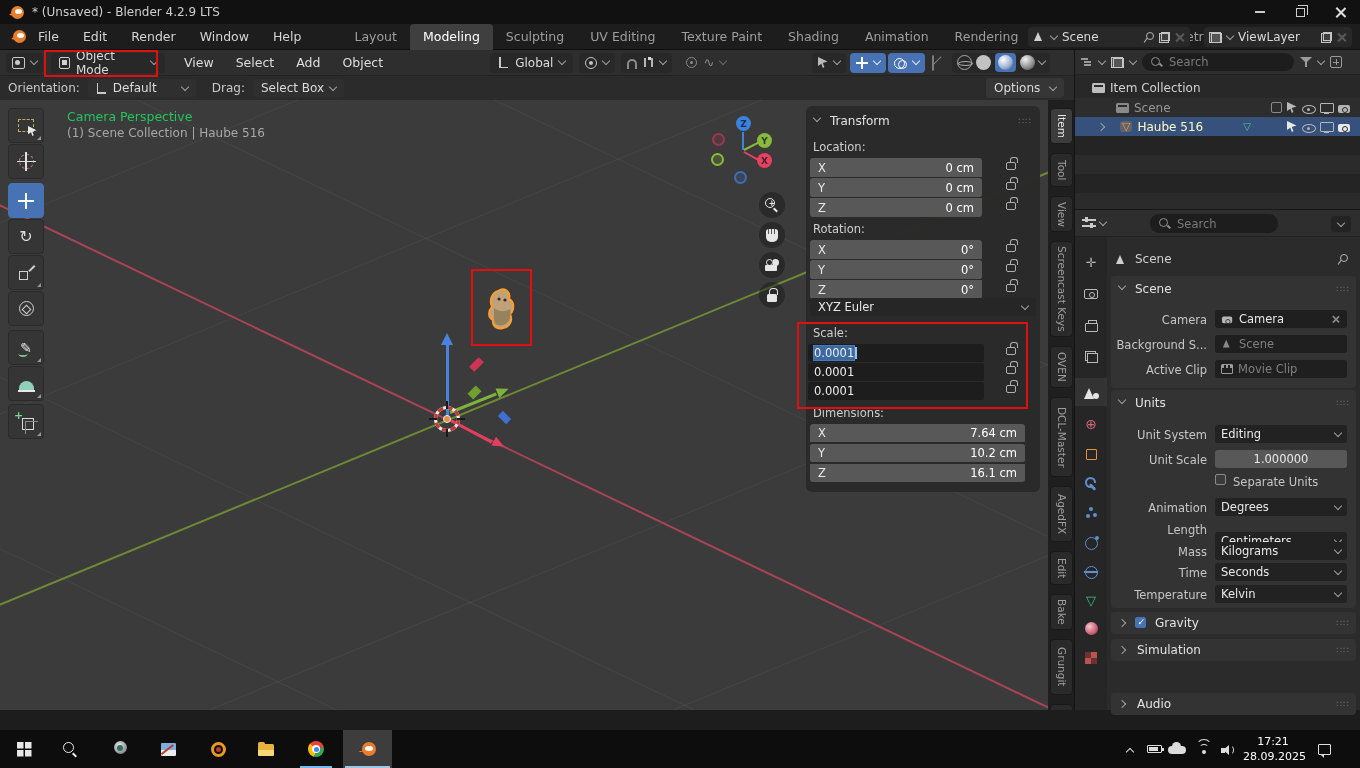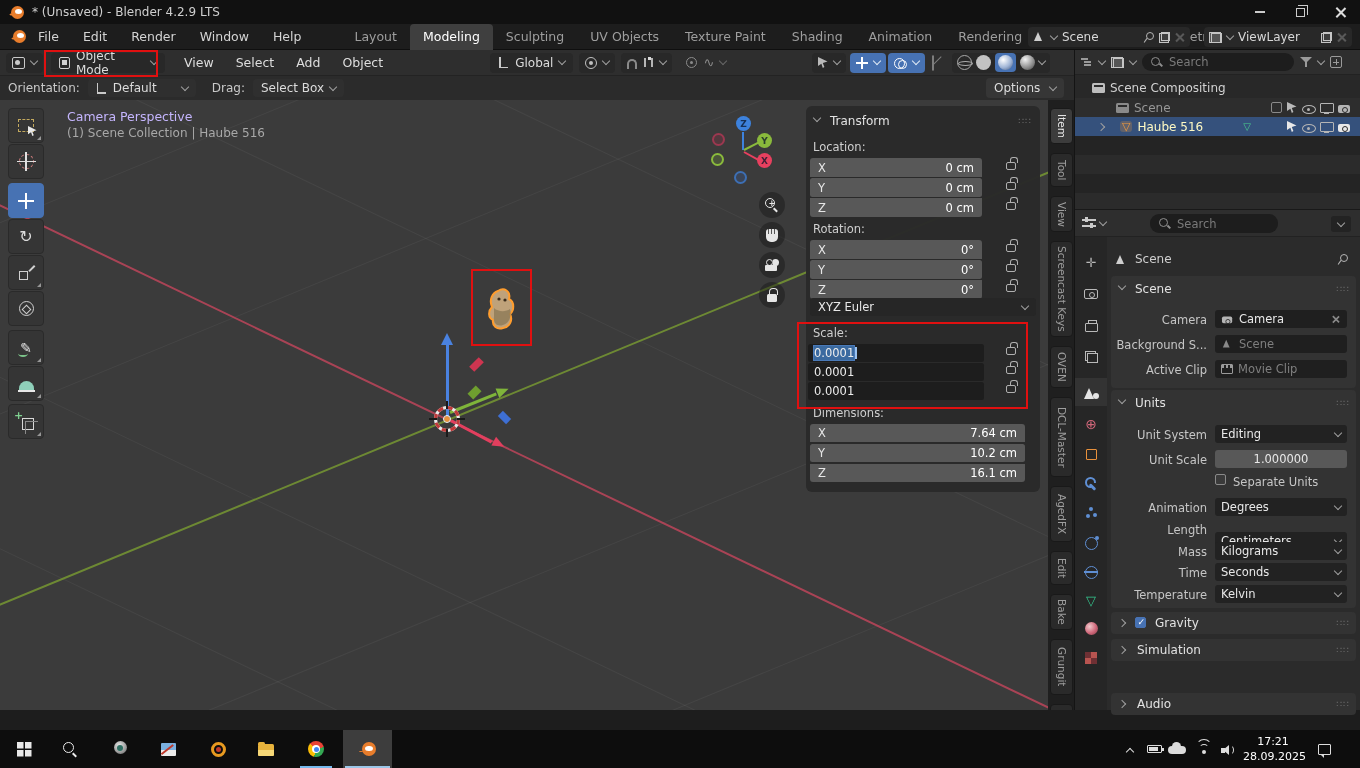--- a/index.html
+++ b/index.html
@@ -292,21 +292,21 @@
     <span class="blogo" style="margin-left:10px"></span>
     <span class="menu">File</span>
     <span class="menu">Edit</span>
     <span class="menu">Render</span>
     <span class="menu">Window</span>
     <span class="menu">Help</span>
     <span style="width:28px"></span>
     <span class="ws">Layout</span>
     <span class="ws active">Modeling</span>
     <span class="ws">Sculpting</span>
-    <span class="ws">UV Objects</span>
+    <span class="ws">UV Editing</span>
     <span class="ws">Texture Paint</span>
     <span class="ws">Shading</span>
     <span class="ws">Animation</span>
     <span class="ws">Rendering</span>
     <span class="ws">Compositing</span>
     <span class="ws">Geometry Nod</span>
   </div>
   <div class="selwrap" style="left:1028px;width:162px">
     <span class="i-scene-s"></span>
     <span class="chev"></span>
@@ -408,21 +408,21 @@
     <div class="gline" style="left:-488px;top:423px;transform:rotate(-22.4deg)"></div>
     <div class="gline" style="left:-274px;top:526px;transform:rotate(-22.4deg)"></div>
     <div class="gline" style="left:-1092px;top:476px;transform:rotate(25.6deg)"></div>
     <div class="gline" style="left:-897px;top:398px;transform:rotate(25.6deg)"></div>
     <div class="gline" style="left:-507px;top:242px;transform:rotate(25.6deg)"></div>
     <div class="gline" style="left:-312px;top:164px;transform:rotate(25.6deg)"></div>
 
     <div class="gline" style="left:-702px;top:319px;height:2px;background:rgba(122,158,50,.8);transform:rotate(-22.4deg)"></div>
     <div class="gline" style="left:-702px;top:319px;height:2px;background:rgba(198,70,92,.8);transform:rotate(25.6deg)"></div>
 
-    <div style="position:absolute;left:67px;top:9px;font-size:12.5px;color:#c4b5fd">Camera Perspective</div>
+    <div style="position:absolute;left:67px;top:9px;font-size:12.5px;color:#22c55e">Camera Perspective</div>
     <div style="position:absolute;left:67px;top:26px;font-size:12px;color:#a8a8a8">(1) Scene Collection | Haube 516</div>
 
     <div style="position:absolute;left:8px;top:8px;width:36px;height:440px">
       <div class="toolbtn fly" style="top:0">
           <span class="t-select"></span>
         </div>
       <div class="toolbtn" style="top:36px">
           <span class="t-cursor"></span>
         </div>
       <div class="toolbtn active" style="top:75px">
@@ -609,21 +609,21 @@
         <span class="i-search"></span>
         <span>Search</span>
       </span>
       <span class="i-funnel"></span>
       <span class="chev"></span>
       <span class="i-plusbox"></span>
     </div>
     <div class="orow" style="top:28px">
       <span style="width:12px"></span>
       <span class="i-collection"></span>
-      <span style="color:#d2d2d2">Scene Compositing</span>
+      <span style="color:#d2d2d2">Item Collection</span>
     </div>
     <div class="orow" style="top:48px;background:#2d2d2d">
       <span style="width:36px"></span>
       <span class="i-collection dim"></span>
       <span style="color:#979797">Scene</span>
       <span style="flex:1"></span>
       <span class="i-check" style="background:transparent"></span>
       <span class="i-pointer"></span>
       <span class="i-eye"></span>
       <span class="i-monitor"></span>

